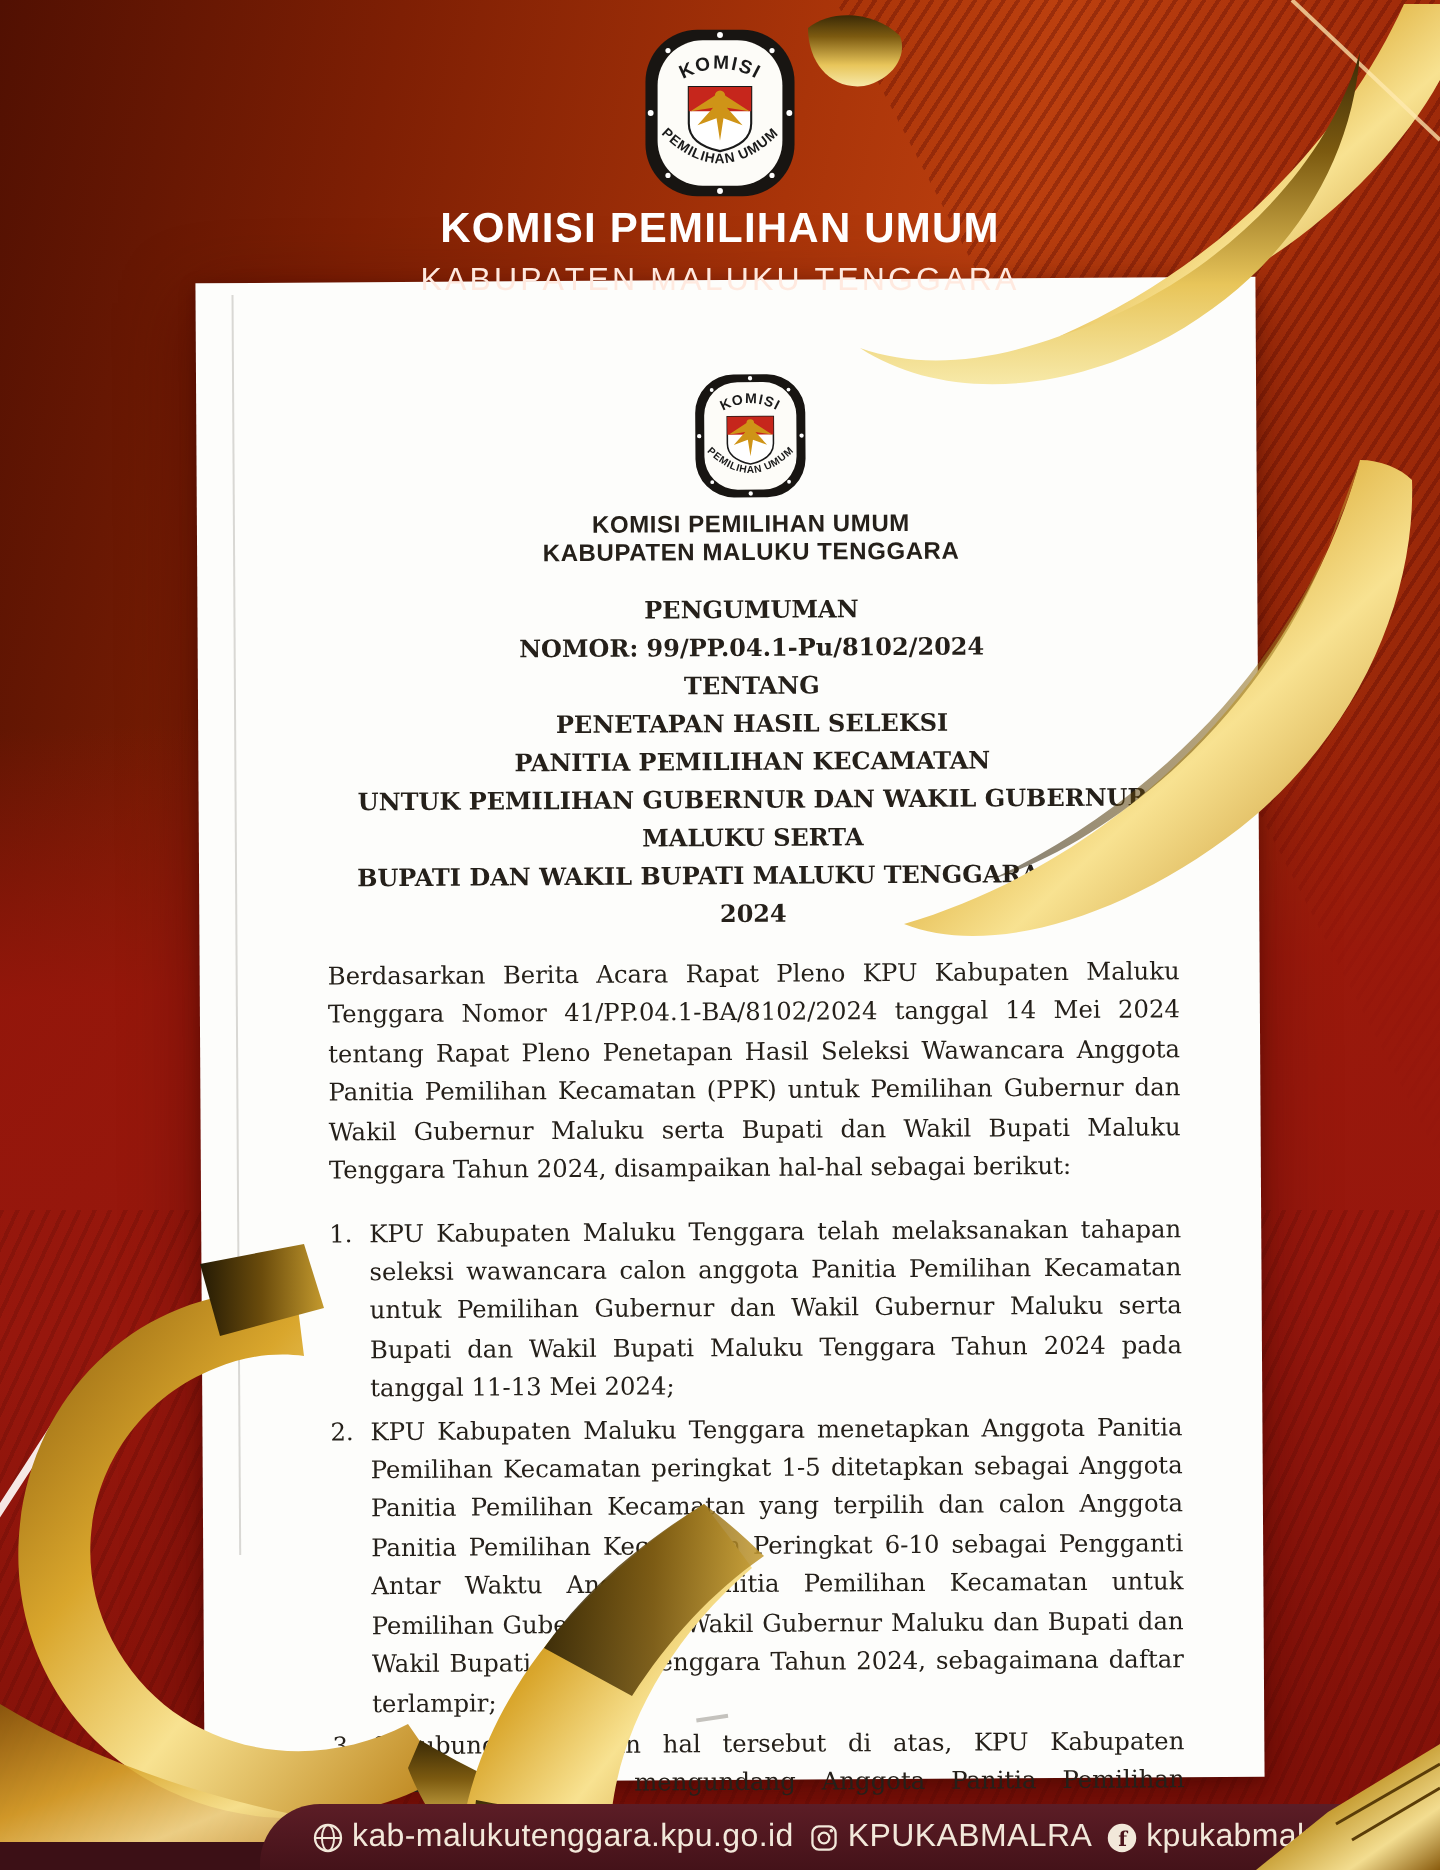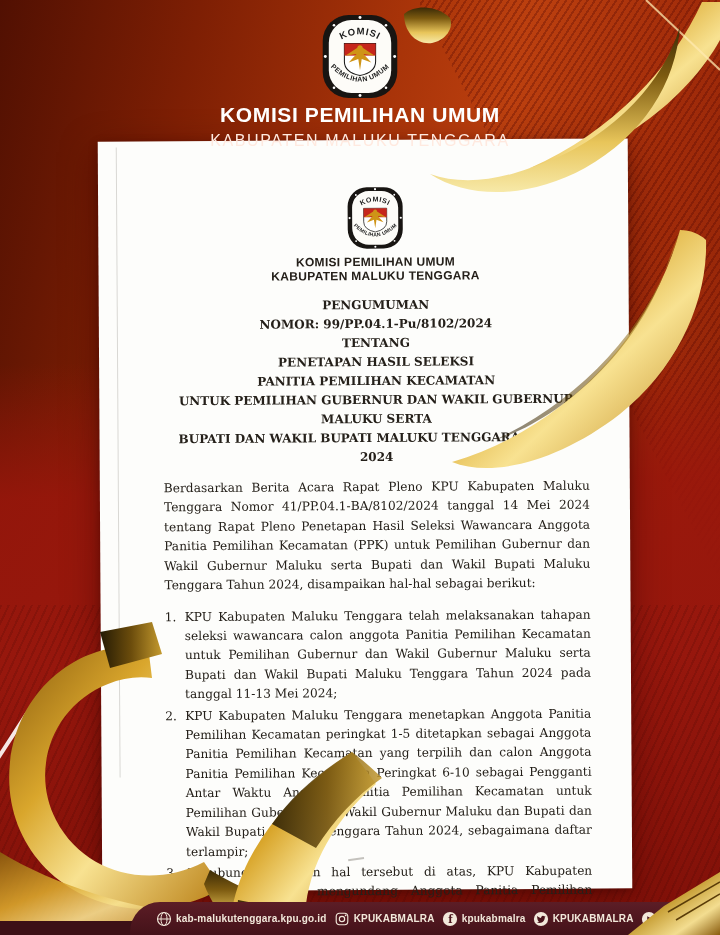--- a/index.html
+++ b/index.html
@@ -39,21 +39,21 @@
   
   .ribbons{position:absolute;inset:0;z-index:4;pointer-events:none;}
   .wedge{position:absolute;right:0;bottom:0;width:100px;height:70px;z-index:6;pointer-events:none;}
   
   .footer-strip{position:absolute;left:0;right:0;bottom:0;height:14px;background:#3c1016;z-index:5;}
   .footer-bar{position:absolute;left:130px;right:0;bottom:0;height:33px;z-index:5;
       background:linear-gradient(180deg,#5c1d26,#441219);
       border-top-left-radius:30px;display:flex;align-items:center;gap:7px;padding-left:26px;}
   .f-item{display:flex;align-items:center;gap:4px;}
   .f-icon{width:16px;height:16px;display:block;}
-  .f-label{color:#f2e8da;font-weight:700;font-size:10px;letter-spacing:.2px;white-space:nowrap;}
+  .f-label{color:#f2e8da;font-weight:400;font-size:16px;letter-spacing:.2px;white-space:nowrap;}
 </style>
 </head>
 <body>
 
 <div class="layer bg-base"></div>
 <div class="layer bg-stripes-tr"></div>
 <div class="layer bg-bottom"></div>
 <div class="layer bg-stripes-b"></div>
 <div class="wline wline1"></div>
 

